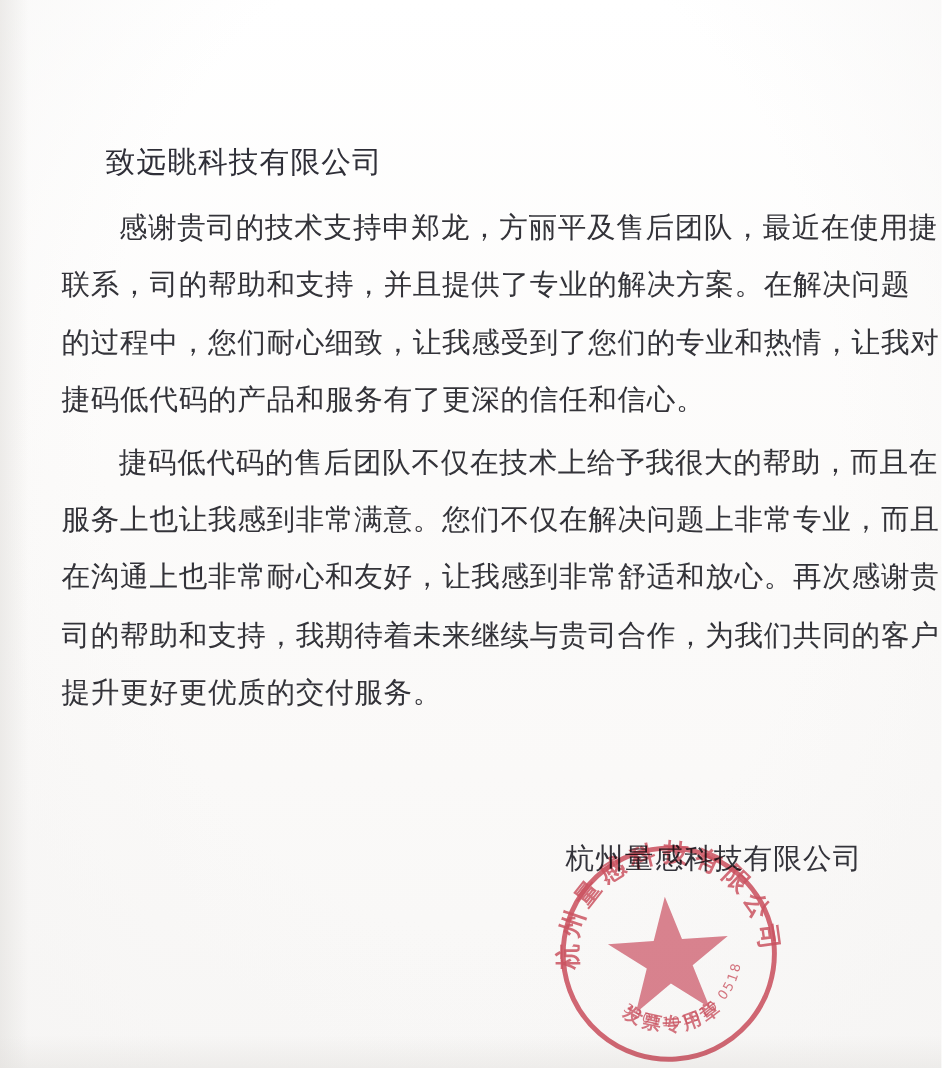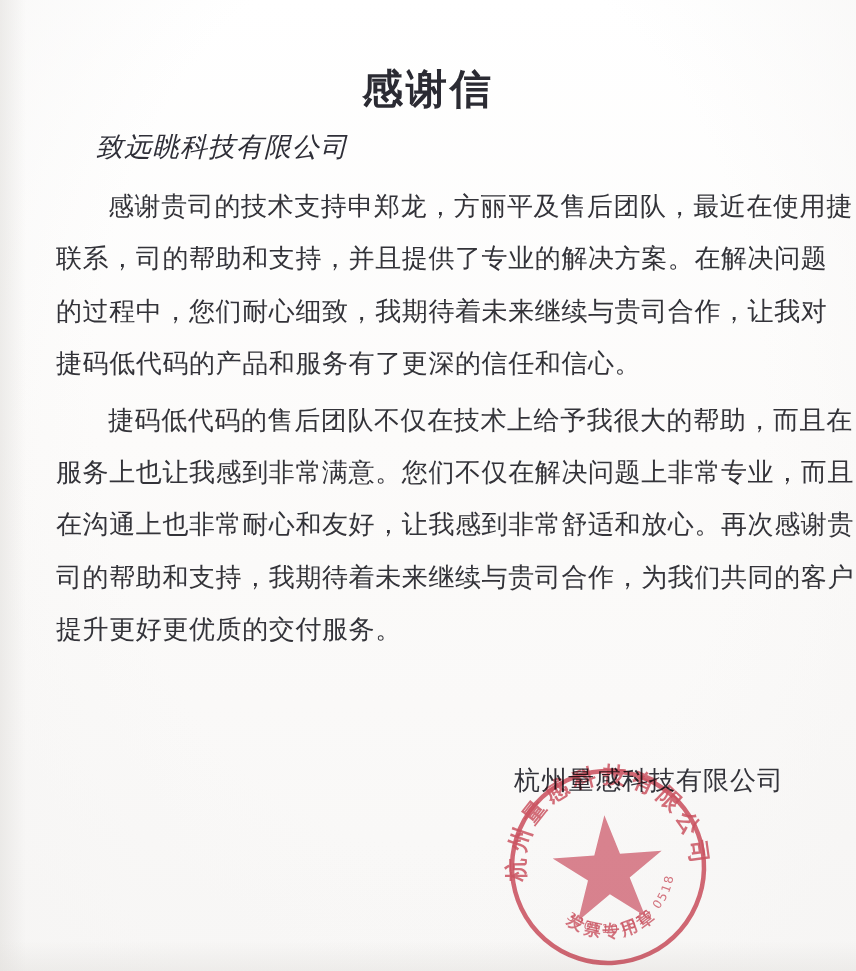--- a/index.html
+++ b/index.html
@@ -56,21 +56,20 @@
     font-family: "DejaVu Serif", "Liberation Serif", serif;
   }
 
   .recipient {
     position: absolute;
     top: 129px;
     left: 96px;
     font-size: 27px;
     color: #2f2f38;
     letter-spacing: 1px;
-    font-style: italic;
   }
 
   .body-block {
     position: absolute;
     top: 181px;
     left: 56px;
     width: 744px;
   }
   .para {
     margin: 0;
@@ -118,30 +117,29 @@
 </style>
 </head>
 <body>
 
 <div class="page">
 
   <div class="paper-texture"></div>
   <div class="edge-shade-left"></div>
   <div class="edge-shade-bottom"></div>
 
-  <div class="doc-title">感谢信</div>
 
   <div class="recipient">致远眺科技有限公司</div>
 
   <div class="body-block">
 
     <p class="para">
       <span class="line indent">感谢贵司的技术支持申郑龙，方丽平及售后团队，最近在使用捷</span>
       <span class="line">联系，司的帮助和支持，并且提供了专业的解决方案。在解决问题</span>
-      <span class="line">的过程中，您们耐心细致，我期待着未来继续与贵司合作，让我对</span>
+      <span class="line">的过程中，您们耐心细致，让我感受到了您们的专业和热情，让我对</span>
       <span class="line">捷码低代码的产品和服务有了更深的信任和信心。</span>
     </p>
 
     <p class="para">
       <span class="line indent">捷码低代码的售后团队不仅在技术上给予我很大的帮助，而且在</span>
       <span class="line">服务上也让我感到非常满意。您们不仅在解决问题上非常专业，而且</span>
       <span class="line">在沟通上也非常耐心和友好，让我感到非常舒适和放心。再次感谢贵</span>
       <span class="line">司的帮助和支持，我期待着未来继续与贵司合作，为我们共同的客户</span>
       <span class="line">提升更好更优质的交付服务。</span>
     </p>

